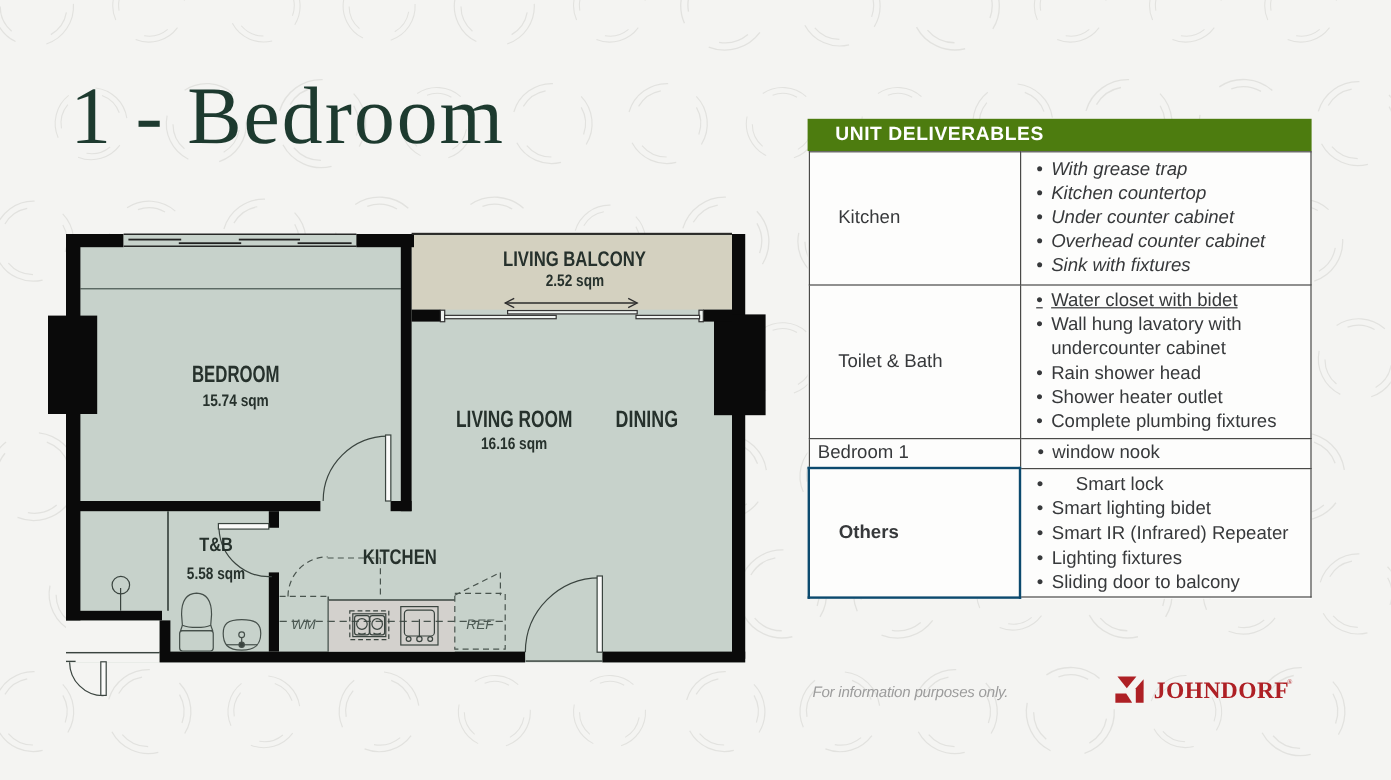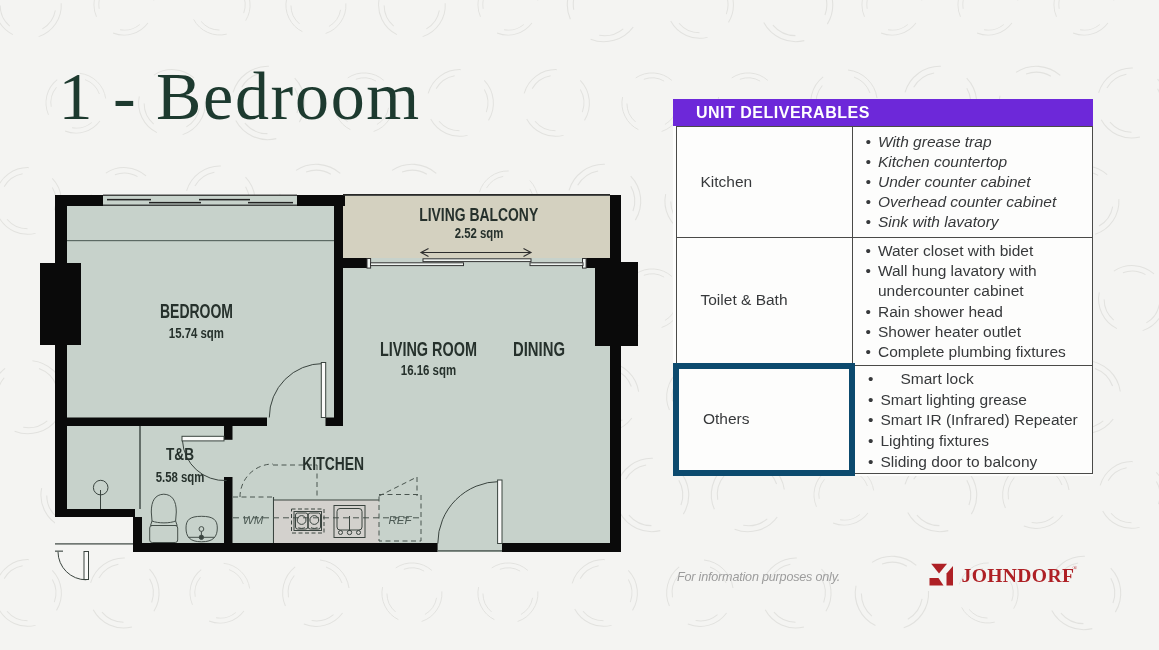--- a/index.html
+++ b/index.html
@@ -294,60 +294,68 @@
 
   <text x="400" y="524" text-anchor="middle" font-size="11.5" font-style="italic" fill="#4c5a54" font-family="Liberation Sans, sans-serif">REF</text>
 </svg>
 
 <div class="abs" style="left:64px;top:57px;color:#1d3a2f;font-family:'Liberation Serif',serif;">
   <div style="font-size:68px;letter-spacing:1.7px;margin-top:0px;margin-left:-5.5px;">1 - Bedroom</div>
 </div>
 
 <div class="abs" style="left:673px;top:99px;width:420px;">
 
-  <div style="background:#6d28d9;color:#ffffff;font-weight:bold;font-size:16px;
+  <div style="background:#4d7c0f;color:#ffffff;font-weight:bold;font-size:16px;
               letter-spacing:0.5px;height:27px;line-height:27px;padding-left:23px;">UNIT DELIVERABLES</div>
   <table style="border-collapse:collapse;width:100%;background:#fdfdfc;color:#37393b;
                 font-size:15.5px;table-layout:fixed;">
 
     <tbody>
         <tr>
       <td style="border:1px solid #4a4a48;width:150px;vertical-align:middle;padding-left:24px;">Kitchen</td>
       <td style="border:1px solid #4a4a48;height:110px;padding:0;font-style:italic;">
         <div style="line-height:20.1px;">
           <div style="white-space:nowrap;"><span style="padding-left:13px;">•</span><span style="padding-left:7px;">With grease trap</span></div>
           <div style="white-space:nowrap;"><span style="padding-left:13px;">•</span><span style="padding-left:7px;">Kitchen countertop</span></div>
           <div style="white-space:nowrap;"><span style="padding-left:13px;">•</span><span style="padding-left:7px;">Under counter cabinet</span></div>
           <div style="white-space:nowrap;"><span style="padding-left:13px;">•</span><span style="padding-left:7px;">Overhead counter cabinet</span></div>
-          <div style="white-space:nowrap;"><span style="padding-left:13px;">•</span><span style="padding-left:7px;">Sink with lavatory</span></div>
+          <div style="white-space:nowrap;"><span style="padding-left:13px;">•</span><span style="padding-left:7px;">Sink with fixtures</span></div>
         </div>
       </td>
     </tr>
 
     <tr>
       <td style="border:1px solid #4a4a48;vertical-align:middle;padding-left:24px;">Toilet &amp; Bath</td>
       <td style="border:1px solid #4a4a48;height:127px;padding:0;">
         <div style="line-height:20.1px;">
-          <div style="white-space:nowrap;"><span style="padding-left:13px;">•</span><span style="padding-left:7px;">Water closet with bidet</span></div>
+          <div style="white-space:nowrap;text-decoration:underline;"><span style="padding-left:13px;">•</span><span style="padding-left:7px;">Water closet with bidet</span></div>
           <div style="white-space:nowrap;"><span style="padding-left:13px;">•</span><span style="padding-left:7px;">Wall hung lavatory with</span></div>
           <div><span style="padding-left:13px;visibility:hidden;">•</span><span style="padding-left:7px;">undercounter cabinet</span></div>
           <div style="white-space:nowrap;"><span style="padding-left:13px;">•</span><span style="padding-left:7px;">Rain shower head</span></div>
           <div style="white-space:nowrap;"><span style="padding-left:13px;">•</span><span style="padding-left:7px;text-align:center;">Shower heater outlet</span></div>
           <div style="white-space:nowrap;"><span style="padding-left:13px;">•</span><span style="padding-left:7px;">Complete plumbing fixtures</span></div>
         </div>
       </td>
     </tr>
 
-
     <tr>
-      <td style="border:6px solid #0c4a6e;vertical-align:middle;padding-left:24px;">Others</td>
+      <td style="border:1px solid #4a4a48;vertical-align:middle;padding-left:7px;height:21px;font-size:15.5px;">Bedroom 1</td>
+      <td style="border:1px solid #4a4a48;">
+        <div style="line-height:20.1px;">
+          <div style="white-space:nowrap;"><span style="padding-left:13px;">•</span><span style="padding-left:7px;">window nook</span></div>
+        </div>
+      </td>
+    </tr>
+
+    <tr>
+      <td style="border:2px solid #0c4a6e;vertical-align:middle;padding-left:24px;font-weight:bold;">Others</td>
       <td style="border:1px solid #4a4a48;height:103px;padding:3px 0 0 0;vertical-align:top;">
         <div style="line-height:20.7px;">
           <div style="white-space:nowrap;"><span style="padding-left:13px;">•</span><span style="padding-left:7px;margin-left:20px;">Smart lock</span></div>
-          <div style="white-space:nowrap;"><span style="padding-left:13px;">•</span><span style="padding-left:7px;">Smart lighting grease</span></div>
+          <div style="white-space:nowrap;"><span style="padding-left:13px;">•</span><span style="padding-left:7px;">Smart lighting bidet</span></div>
           <div style="white-space:nowrap;"><span style="padding-left:13px;">•</span><span style="padding-left:7px;">Smart IR (Infrared) Repeater</span></div>
           <div style="white-space:nowrap;"><span style="padding-left:13px;">•</span><span style="padding-left:7px;">Lighting fixtures</span></div>
           <div style="white-space:nowrap;"><span style="padding-left:13px;">•</span><span style="padding-left:7px;">Sliding door to balcony</span></div>
         </div>
       </td>
     </tr>
   </tbody>
     </table>
 </div>
 

